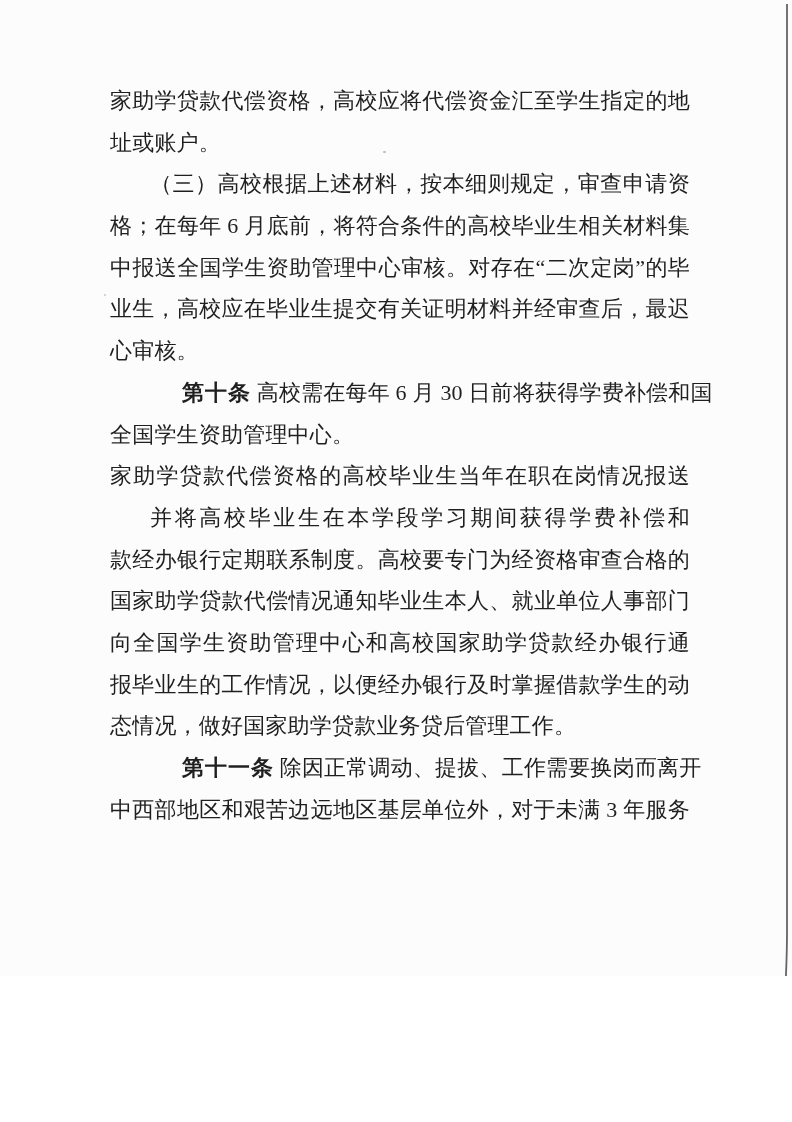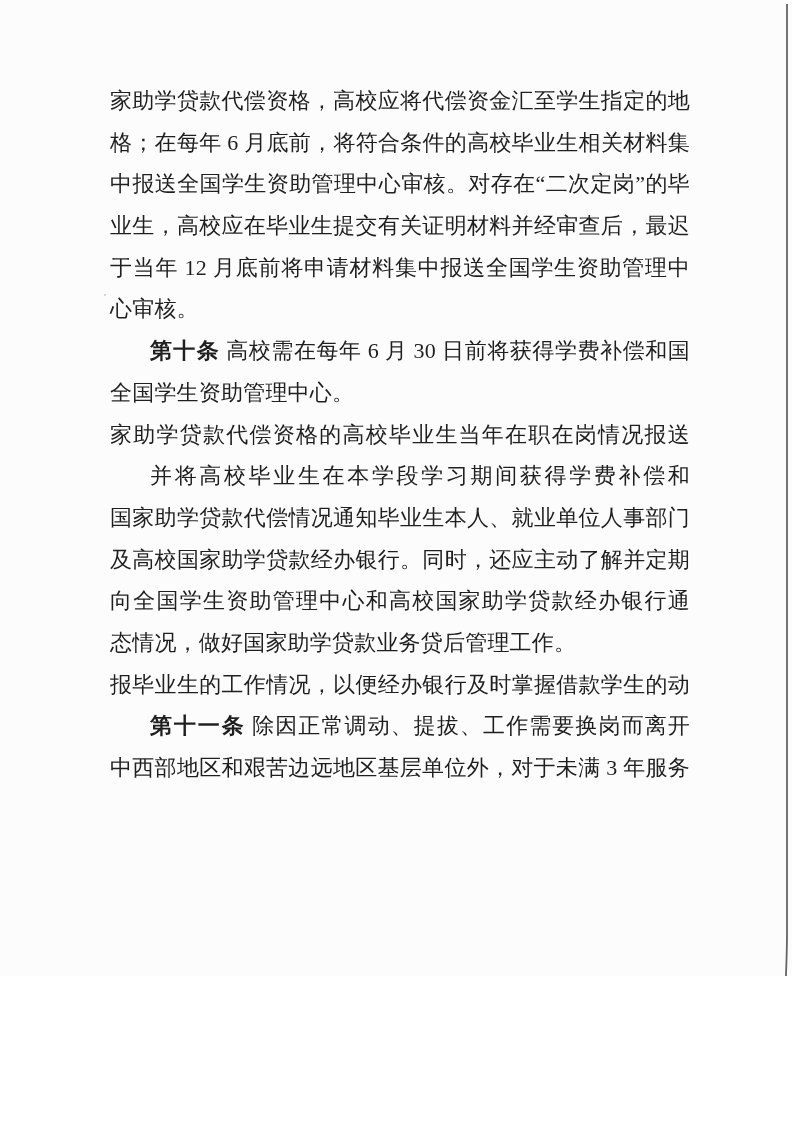--- a/index.html
+++ b/index.html
@@ -34,20 +34,21 @@
   }
   .line.para-end {
     text-align-last: left;
   }
   .line.indent {
     padding-left: 40px;
   }
   .lead {
     font-weight: bold;
     letter-spacing: 1px;
+    margin-left: 32px;
   }
   .page-number {
     position: absolute;
     left: 0;
     right: 8px;
     top: 1008px;
     text-align: center;
     font-size: 21px;
     color: #222222;
   }
@@ -66,34 +67,35 @@
   .speck-2 { left: 104px; top: 294px; width: 2px; height: 2px; background: #c8c8c8; }
   .speck-3 { left: 490px; top: 1026px; width: 3px; height: 2px; background: #cccccc; }
 </style>
 </head>
 <body>
 
 <div class="page">
 
   <div class="content">
     <div class="line"><span>家助学贷款代偿资格，高校应将代偿资金汇至学生指定的地</span></div>
+    <div class="line para-end"><span>址或账户。</span></div>
+    <div class="line indent"><span>（三）高校根据上述材料，按本细则规定，审查申请资</span></div>
     <div class="line"><span>格；在每年 6 月底前，将符合条件的高校毕业生相关材料集</span></div>
     <div class="line"><span>中报送全国学生资助管理中心审核。对存在“二次定岗”的毕</span></div>
     <div class="line"><span>业生，高校应在毕业生提交有关证明材料并经审查后，最迟</span></div>
-    <div class="line"><span>于当年 12 月底前将申请材料集中报送全国学生资助管理中</span></div>
     <div class="line para-end"><span>心审核。</span></div>
     <div class="line indent"><span class="lead">第十条</span><span> 高校需在每年 6 月 30 日前将获得学费补偿和国</span></div>
     <div class="line para-end"><span>全国学生资助管理中心。</span></div>
     <div class="line"><span>家助学贷款代偿资格的高校毕业生当年在职在岗情况报送</span></div>
     <div class="line indent"><span>并将高校毕业生在本学段学习期间获得学费补偿和</span></div>
+    <div class="line"><span>款经办银行定期联系制度。高校要专门为经资格审查合格的</span></div>
     <div class="line"><span>国家助学贷款代偿情况通知毕业生本人、就业单位人事部门</span></div>
-    <div class="line"><span>及高校国家助学贷款经办银行。同时，还应主动了解并定期</span></div>
     <div class="line"><span>向全国学生资助管理中心和高校国家助学贷款经办银行通</span></div>
+    <div class="line"><span>报毕业生的工作情况，以便经办银行及时掌握借款学生的动</span></div>
     <div class="line para-end"><span>态情况，做好国家助学贷款业务贷后管理工作。</span></div>
-    <div class="line"><span>报毕业生的工作情况，以便经办银行及时掌握借款学生的动</span></div>
     <div class="line indent"><span class="lead">第十一条</span><span> 除因正常调动、提拔、工作需要换岗而离开</span></div>
     <div class="line"><span>中西部地区和艰苦边远地区基层单位外，对于未满 3 年服务</span></div>
   </div>
 
   <div class="page-number">4</div>
 
   <svg class="edge-line" width="14" height="1060" viewBox="0 0 14 1060">
     <path d="M 9 2 L 9 930 C 9 975 6 1005 4 1048" fill="none" stroke="#4a4a4a" stroke-width="1.8" opacity="0.85"></path>
   </svg>
 

